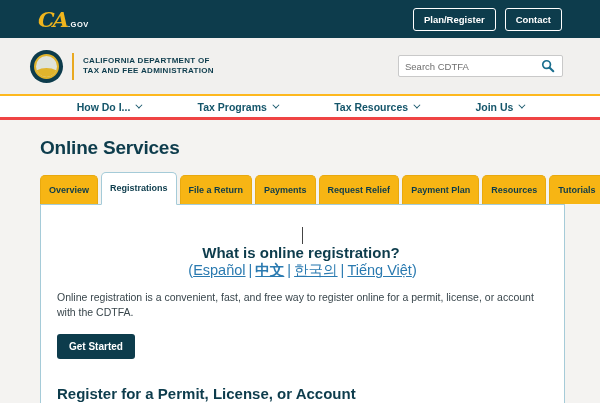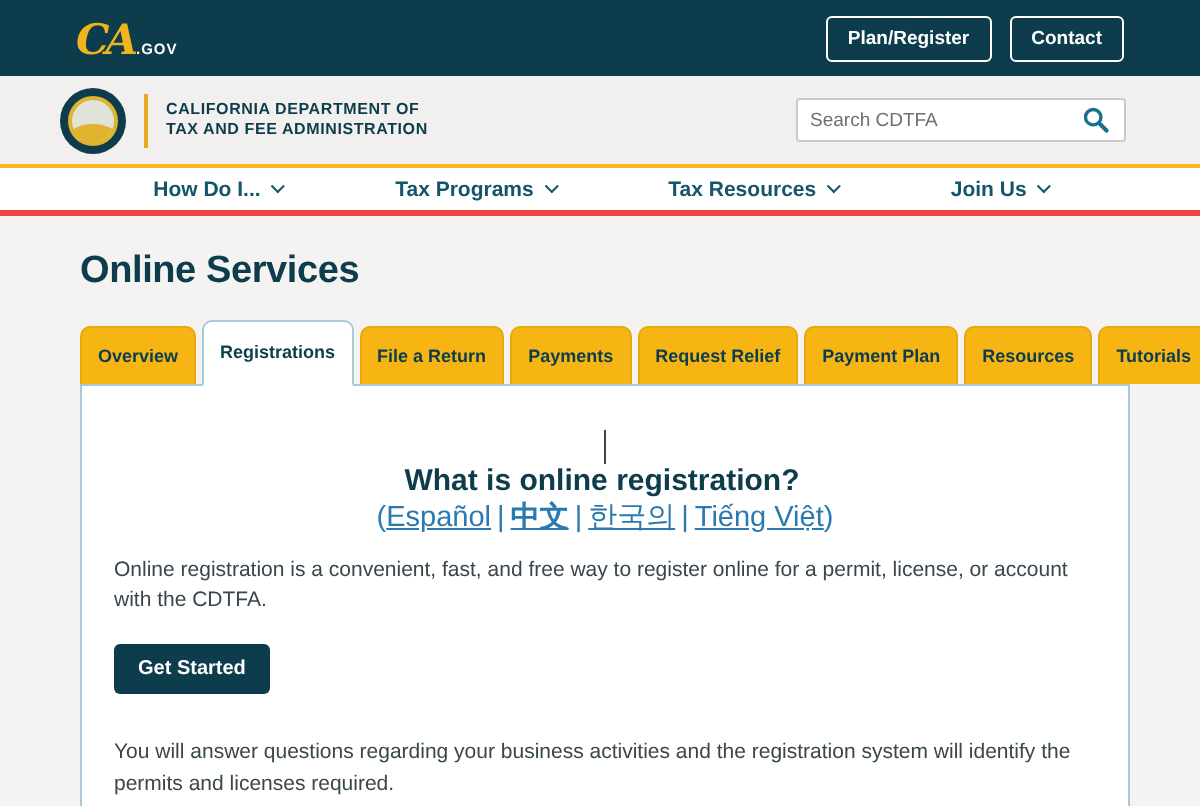--- a/index.html
+++ b/index.html
@@ -42,21 +42,21 @@
     border-radius: 3px;
     color: #ffffff;
     font-family: "Liberation Sans", sans-serif;
     font-size: 9.5px;
     font-weight: bold;
     padding: 5px 10px;
     cursor: pointer;
   }
   
   .brandbar {
-    height: 44px;
+    height: 56px;
     background: #f1f0ee;
     display: flex;
     align-items: center;
     justify-content: space-between;
     padding: 0 37px 0 30px;
   }
   .brand-left { display: flex; align-items: center; }
   .seal {
     width: 33px; height: 33px;
     border-radius: 50%;
@@ -326,20 +326,21 @@
       <span class="heading-question">What is online registration?</span>
       <span class="lang-links">
         <span>(</span><span class="lang-link">Español</span><span class="lang-sep">|</span><span class="lang-link cjk">中文</span><span class="lang-sep">|</span><span class="lang-link">한국의</span><span class="lang-sep">|</span><span class="lang-link">Tiếng Việt</span><span>)</span>
       </span>
     </div>
 
     <p>Online registration is a convenient, fast, and free way to register online for a permit, license, or account with the CDTFA.</p>
 
     <button class="get-started">Get Started</button>
 
+    <h2 class="section-heading">Register for a Permit, License, or Account</h2>
 
 
     <p>You will answer questions regarding your business activities and the registration system will identify the permits and licenses required.</p>
 
     
 
     
   </div>
 </div>
 

